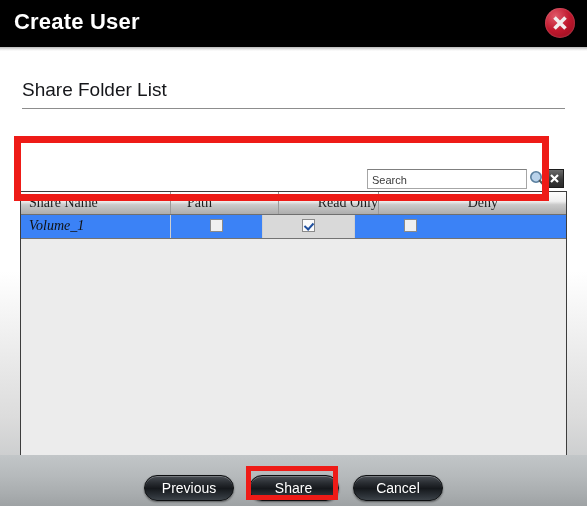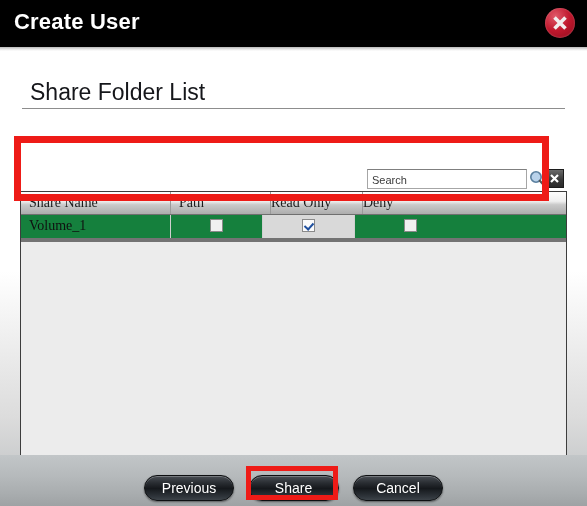--- a/index.html
+++ b/index.html
@@ -61,23 +61,23 @@
   
   .content {
     position: absolute;
     left: 0; top: 51px;
     width: 587px;
     height: 404px;
     background: #ffffff;
   }
   .page-title {
     position: absolute;
-    left: 30px;
+    left: 22px;
     top: 28px;
-    font-size: 23px;
+    font-size: 19px;
     color: #15161a;
     font-family: "Liberation Sans", sans-serif;
   }
   .title-rule {
     position: absolute;
     left: 22px;
     top: 57px;
     width: 543px;
     height: 1px;
     background: #8d8d8d;
@@ -141,43 +141,45 @@
     box-sizing: border-box;
     background: #ececec;
     overflow: hidden;
   }
   .grid-head {
     position: relative;
     height: 22px;
     background: linear-gradient(to bottom, #fdfdfd 0%, #efefef 42%, #c9c9c9 58%, #adadad 100%);
     border-bottom: 1px solid #6f6f6f;
     display: flex;
+    gap: 8px;
   }
   .hcell {
     position: relative;
     height: 22px;
     line-height: 21px;
     font-family: "Liberation Serif", serif;
     font-size: 14px;
     color: #1b1b1b;
     border-right: 1px solid #9a9a9a;
     box-sizing: border-box;
     padding-left: 8px;
     overflow: hidden;
     white-space: nowrap;
     cursor: pointer;
   }
-  .hcell.center { text-align: left; padding-left: 0; }
+  .hcell.center { text-align: right; padding-left: 0; }
   .hcell:last-child { border-right: 0; }
 
   .grid-row {
     display: flex;
     height: 23px;
-    background: #15803d;
-    border-bottom: 4px solid #737373;
+    background: #3b82f6;
+    border-bottom: 1px solid #737373;
+    font-style: italic;
   }
   .cell {
     height: 23px;
     line-height: 22px;
     font-family: "Liberation Serif", serif;
     font-size: 14px;
     color: #101010;
     border-right: 1px solid #cfcfcf;
     box-sizing: border-box;
     padding-left: 8px;

